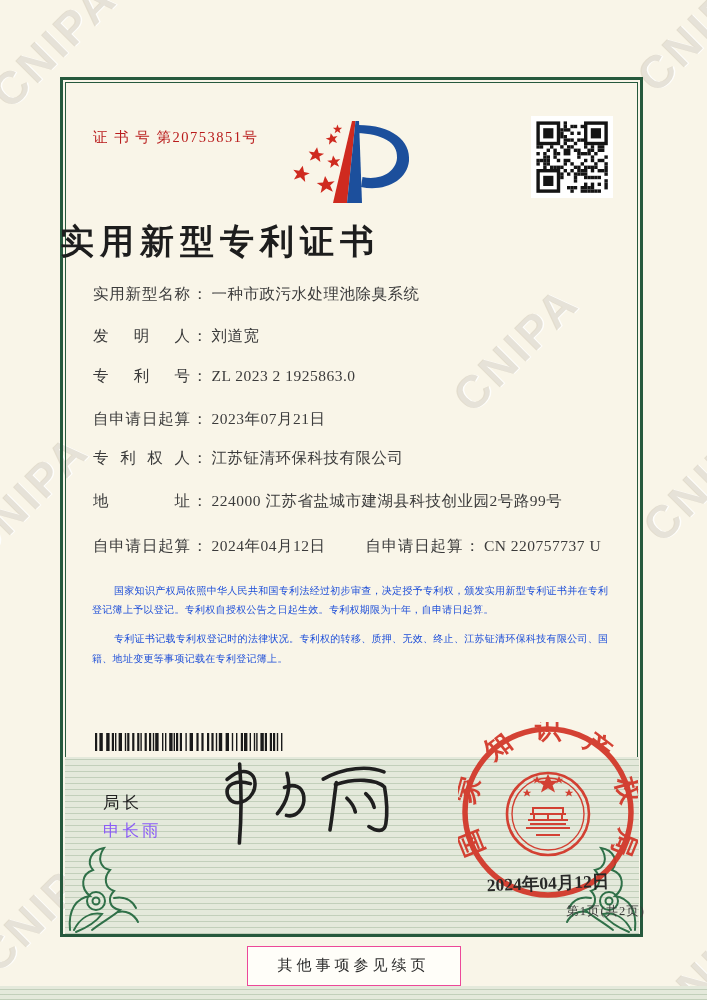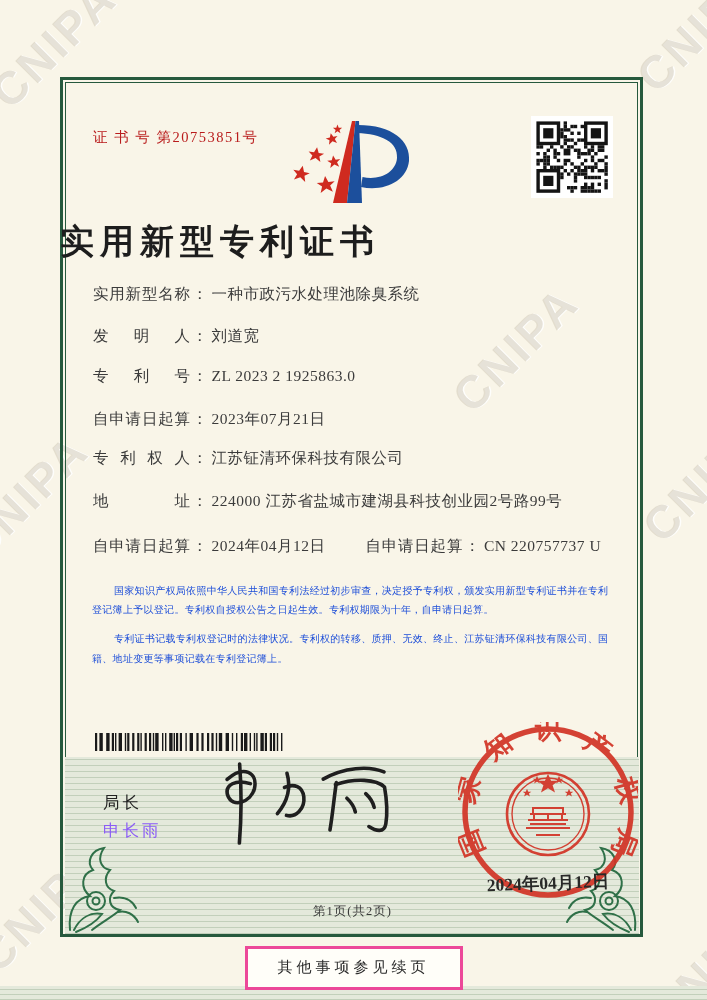--- a/index.html
+++ b/index.html
@@ -72,27 +72,27 @@
       rgba(255,255,255,0) 1px, rgba(255,255,255,0) 5px);
   }
 
   .ornament { left:66px; top:838px; width:88px; height:96px; z-index:3; }
   .ornament.right { left:auto; left:551px; transform:scaleX(-1); }
 
   .sig-title { left:103px; top:792px; font-size:16.5px; letter-spacing:3px; color:#222; z-index:4; }
   .sig-name  { left:103px; top:820px; font-size:16.5px; letter-spacing:3px; color:#8b5cf6; z-index:4; }
   .sig-hand  { left:200px; top:755px; width:195px; height:95px; z-index:4; transform:rotate(-2deg); }
 
-  .page-no { left:60px; top:903px; width:585px; text-align:center; font-size:12.5px; color:#3a3a3a; z-index:4; letter-spacing:1px; }
+  .page-no { left:60px; top:903px; width:585px; text-align:right; font-size:12.5px; color:#3a3a3a; z-index:4; letter-spacing:1px; }
 
   .seal { left:458px; top:722px; width:180px; height:180px; z-index:5; opacity:0.93; }
 
   .footer-box {
     left:50%; top:946px; transform:translateX(-50%); z-index:4;
-    background:#fffef9; border:3px solid #ec4899;
+    background:#fffef9; border:1px solid #ec4899;
     padding:9px 30px 10px; font-size:15px; letter-spacing:4px; color:#2b2b2b;
   }
 </style>
 </head>
 <body>
 
 <div class="page">
 
   <span class="wm" style="left:-24px; top:18px;">CNIPA</span>
   <span class="wm" style="left:622px; top:2px;">CNIPA</span>

